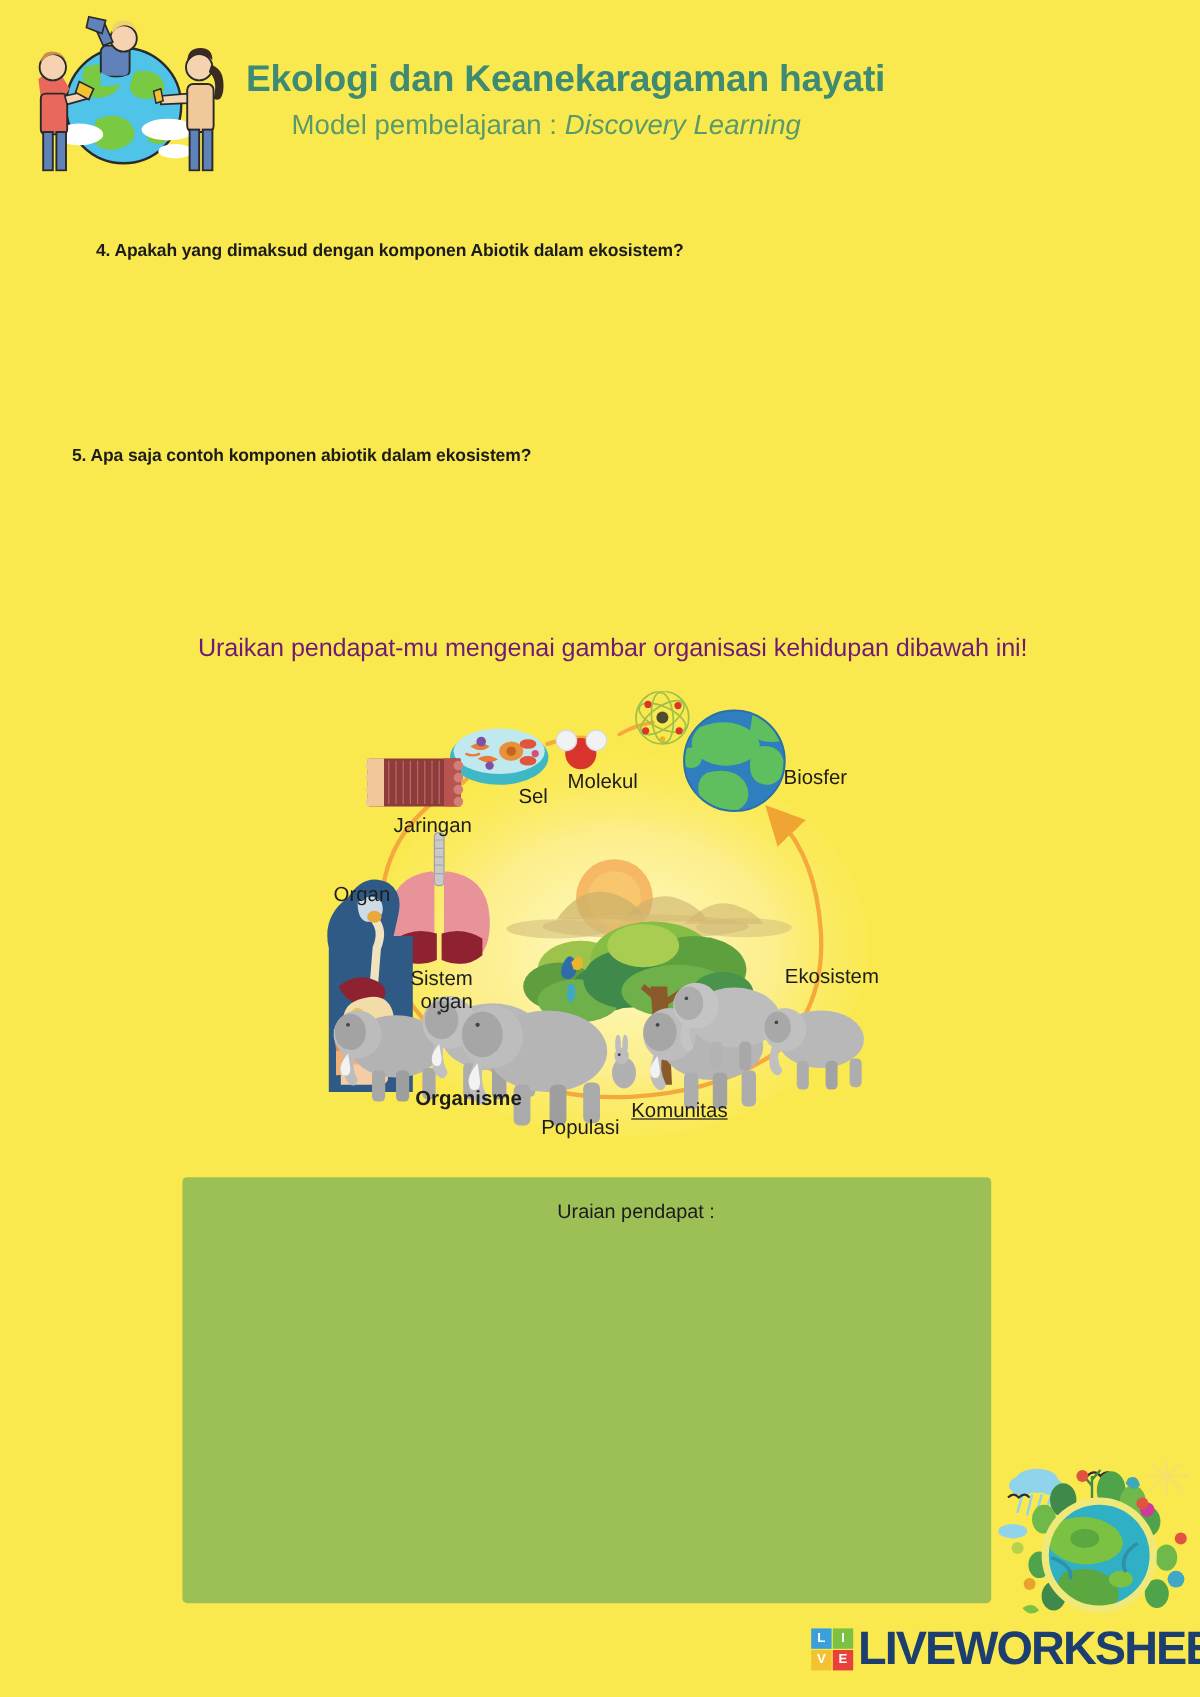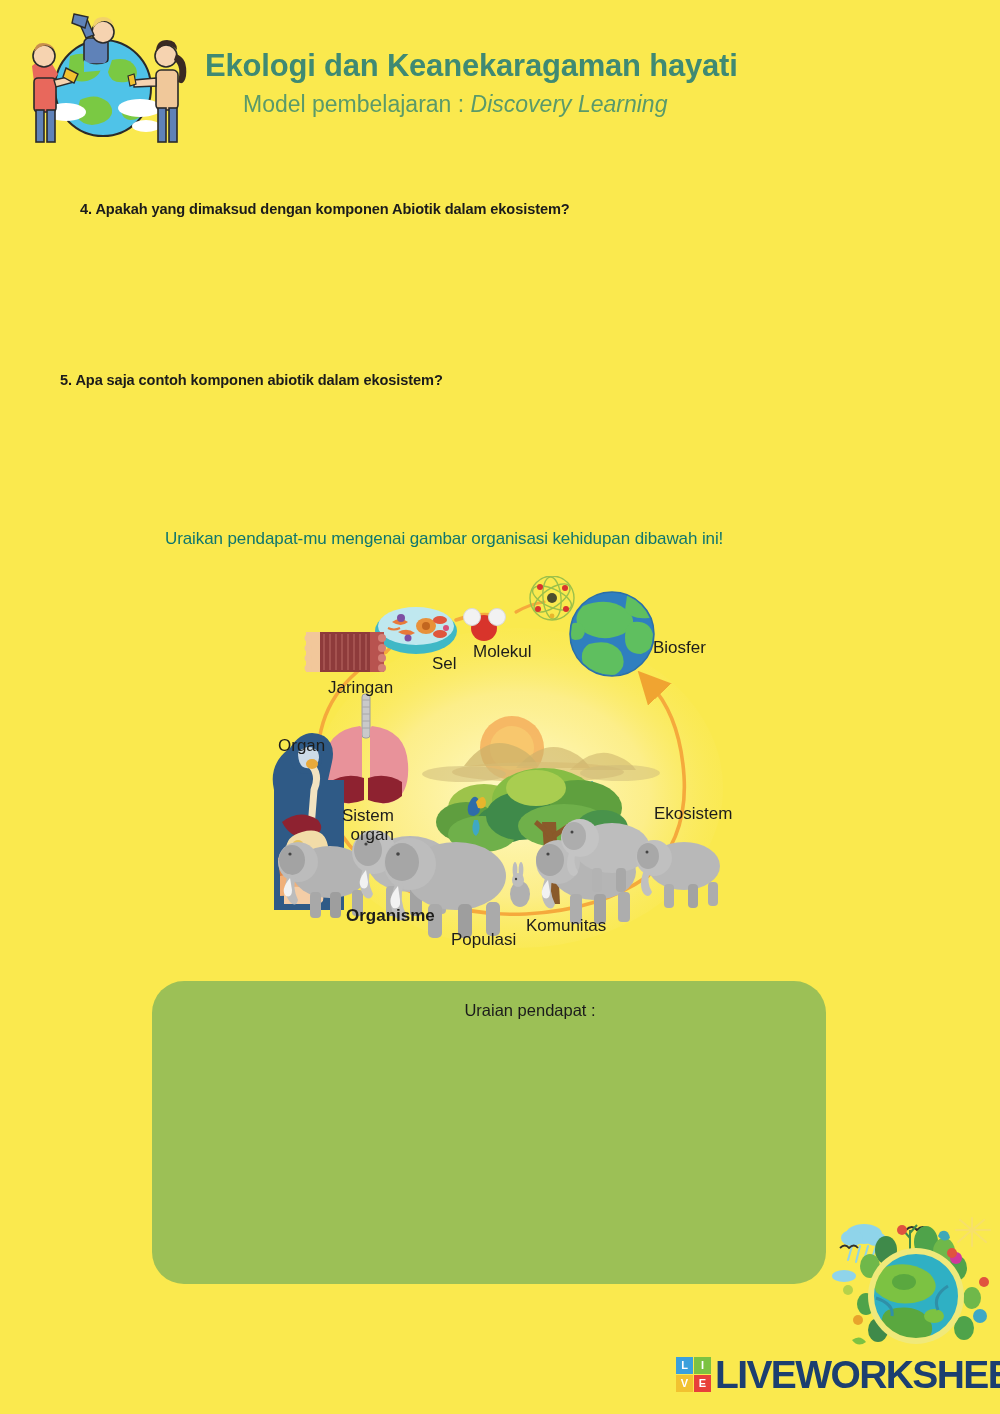--- a/index.html
+++ b/index.html
@@ -55,22 +55,22 @@
     font-weight: bold;
     color: #1b1b1b;
     letter-spacing: -0.1px;
   }
   #q4 { left: 60px; top: 201px; margin-left: 20px; }
   #q5 { left: 60px; top: 372px; }
 
   .prompt {
     position: absolute;
     left: 165px; top: 529px;
-    font-size: 17px;
-    color: #0f766e;
+    font-size: 21px;
+    color: #701a75;
     font-weight: normal;
     letter-spacing: -0.1px;
   }
 
   
   .diagram {
     position: absolute;
     left: 268px; top: 576px;
     width: 464px; height: 392px;
   }
@@ -82,23 +82,23 @@
     font-family: "Liberation Sans", sans-serif;
     line-height: 1.12;
     white-space: pre-line;
     font-weight: normal;
   }
 
   
   .answer-box {
     position: absolute;
     left: 152px; top: 981px;
-    width: 674px; height: 303px;
+    width: 674px; height: 355px;
     background: #9cc056;
-    border-radius: 32px;
+    border-radius: 4px;
   }
   .answer-label {
     position: absolute;
     left: 0; right: 0;
     top: 20px;
     text-align: center;
     font-size: 16.5px;
     color: #1b1b1b;
     padding-left: 82px;
   }
@@ -463,21 +463,21 @@
   </svg>
 
   <div class="dg-label" style="left:164px; top:78px;">Sel</div>
   <div class="dg-label" style="left:205px; top:66px;">Molekul</div>
   <div class="dg-label" style="left:60px;  top:102px;">Jaringan</div>
   <div class="dg-label" style="left:10px;  top:160px;">Organ</div>
   <div class="dg-label" style="left:74px;  top:230px;text-align:right;">Sistem
 organ</div>
   <div class="dg-label" style="left:78px;  top:330px;font-weight:bold;">Organisme</div>
   <div class="dg-label" style="left:183px; top:354px;text-align:center;">Populasi</div>
-  <div class="dg-label" style="left:258px; top:340px;">Komunitas</div>
+  <div class="dg-label" style="left:258px; top:340px;text-decoration:underline;">Komunitas</div>
   <div class="dg-label" style="left:386px; top:228px;text-align:center;">Ekosistem</div>
   <div class="dg-label" style="left:385px; top:62px;">Biosfer</div>
 </div>
 
 <div class="answer-box">
   <div class="answer-label">Uraian pendapat :</div>
 </div>
 
 <div class="eco-globe">
   <svg viewBox="0 0 176 150" width="176" height="150">

